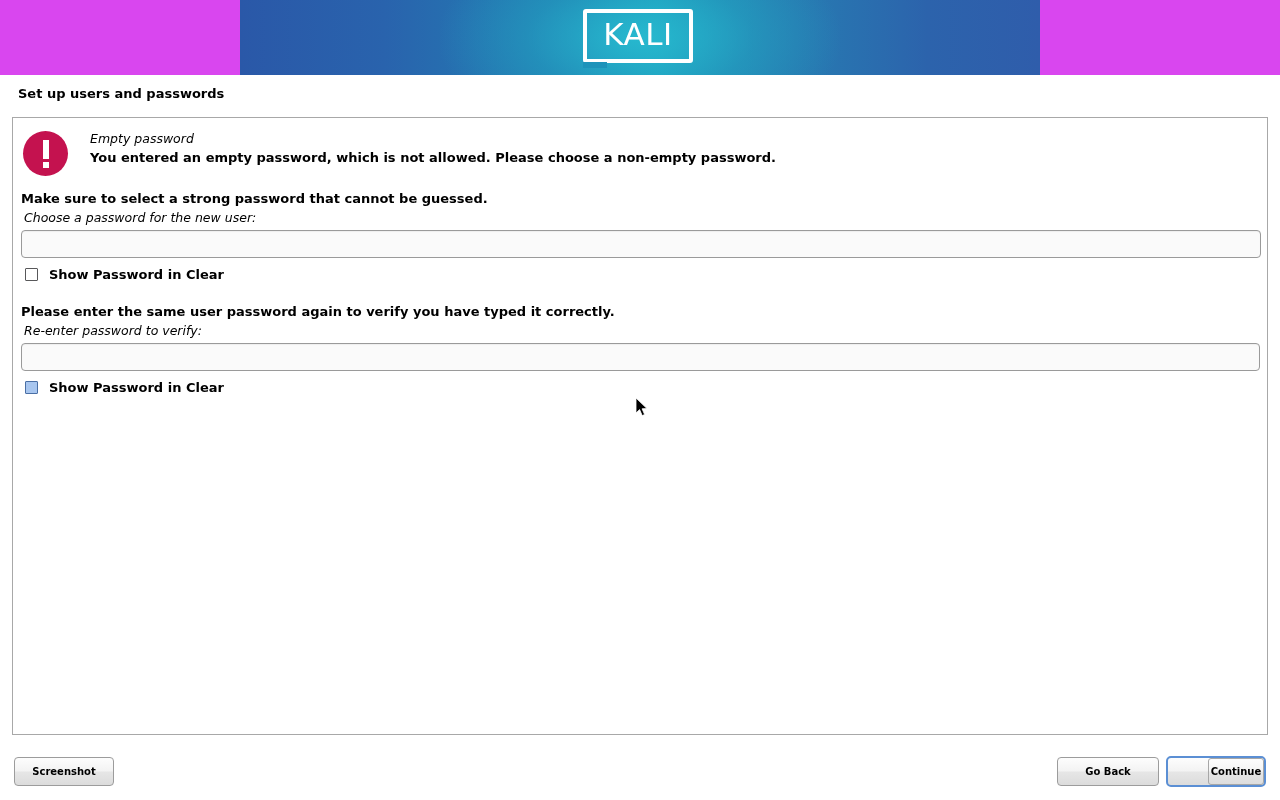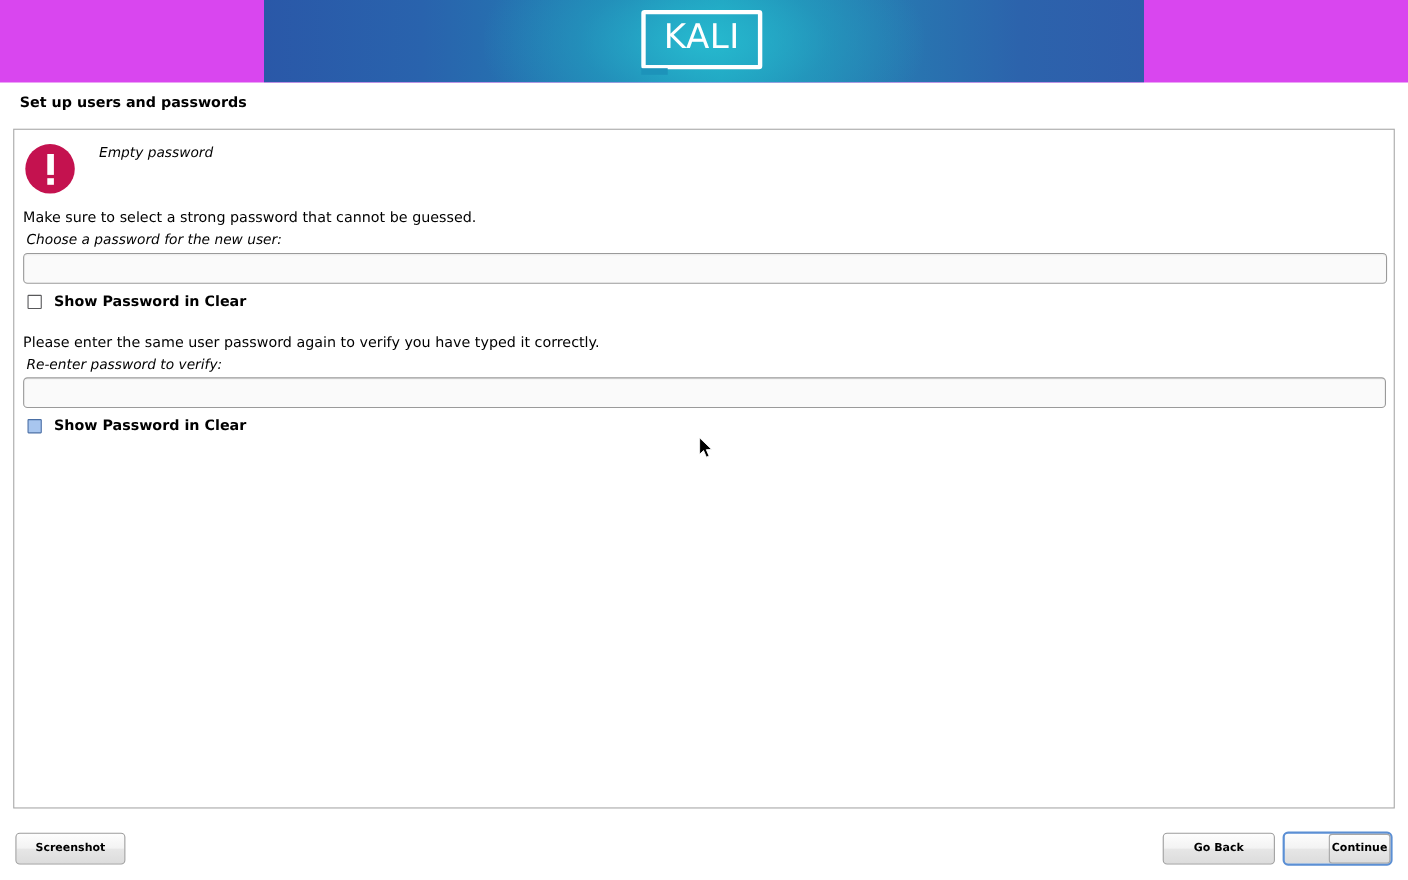--- a/index.html
+++ b/index.html
@@ -158,21 +158,21 @@
   }
 
   
   .form-area {
     position: absolute;
     left: 8px; top: 73px;
     width: 1240px;
   }
   .hint-strong {
     font-size: 13px;
-    font-weight: normal;
+    font-weight: bold;
     color: #000000;
     margin: 0 0 4px 0;
   }
   .field-label {
     font-size: 12.5px;
     font-style: italic;
     color: #000000;
     margin: 0 0 5px 3px;
   }
   .text-input {
@@ -291,20 +291,21 @@
 
   <div class="panel">
 
     <div class="error-row">
       <div class="error-icon">
         <div class="bang-bar"></div>
         <div class="bang-dot"></div>
       </div>
       <div class="error-texts">
         <div class="error-title">Empty password</div>
+        <div class="error-body">You entered an empty password, which is not allowed. Please choose a non-empty password.</div>
       </div>
     </div>
 
     <div class="form-area">
 
       <div class="hint-strong">Make sure to select a strong password that cannot be guessed.</div>
       <div class="field-label">Choose a password for the new user:</div>
       <input class="text-input" type="password" placeholder="" style="">
       <div class="check-row">
         <div class="checkbox"></div>

